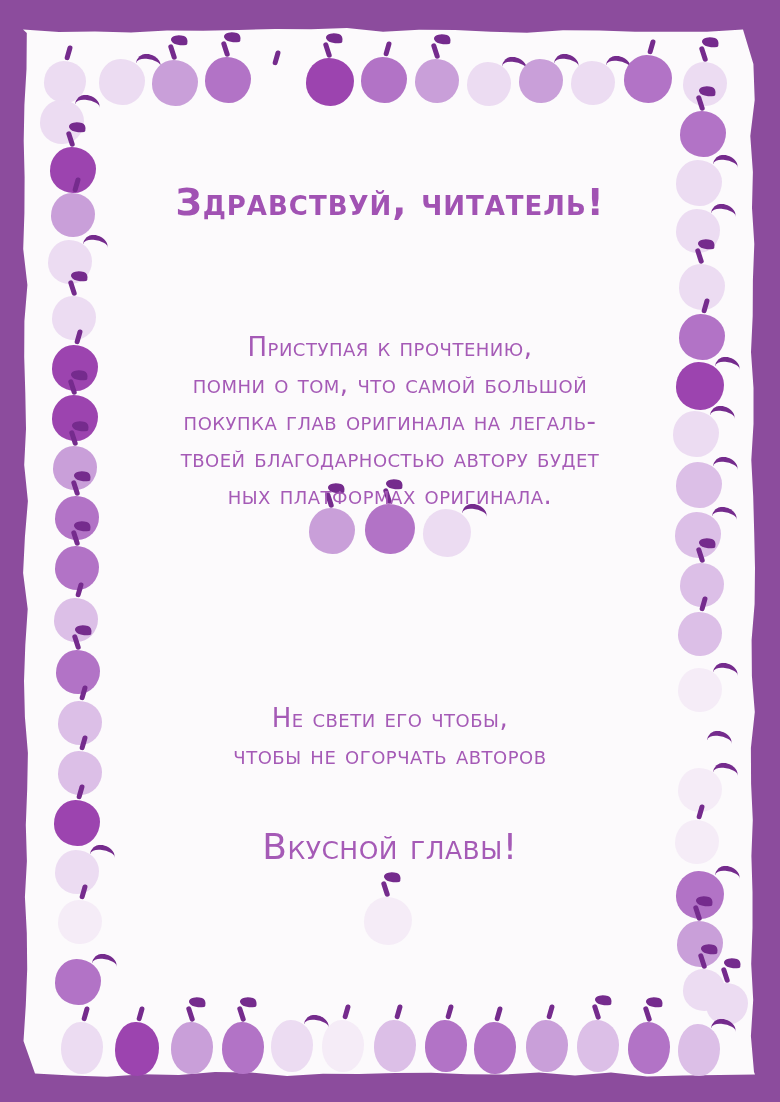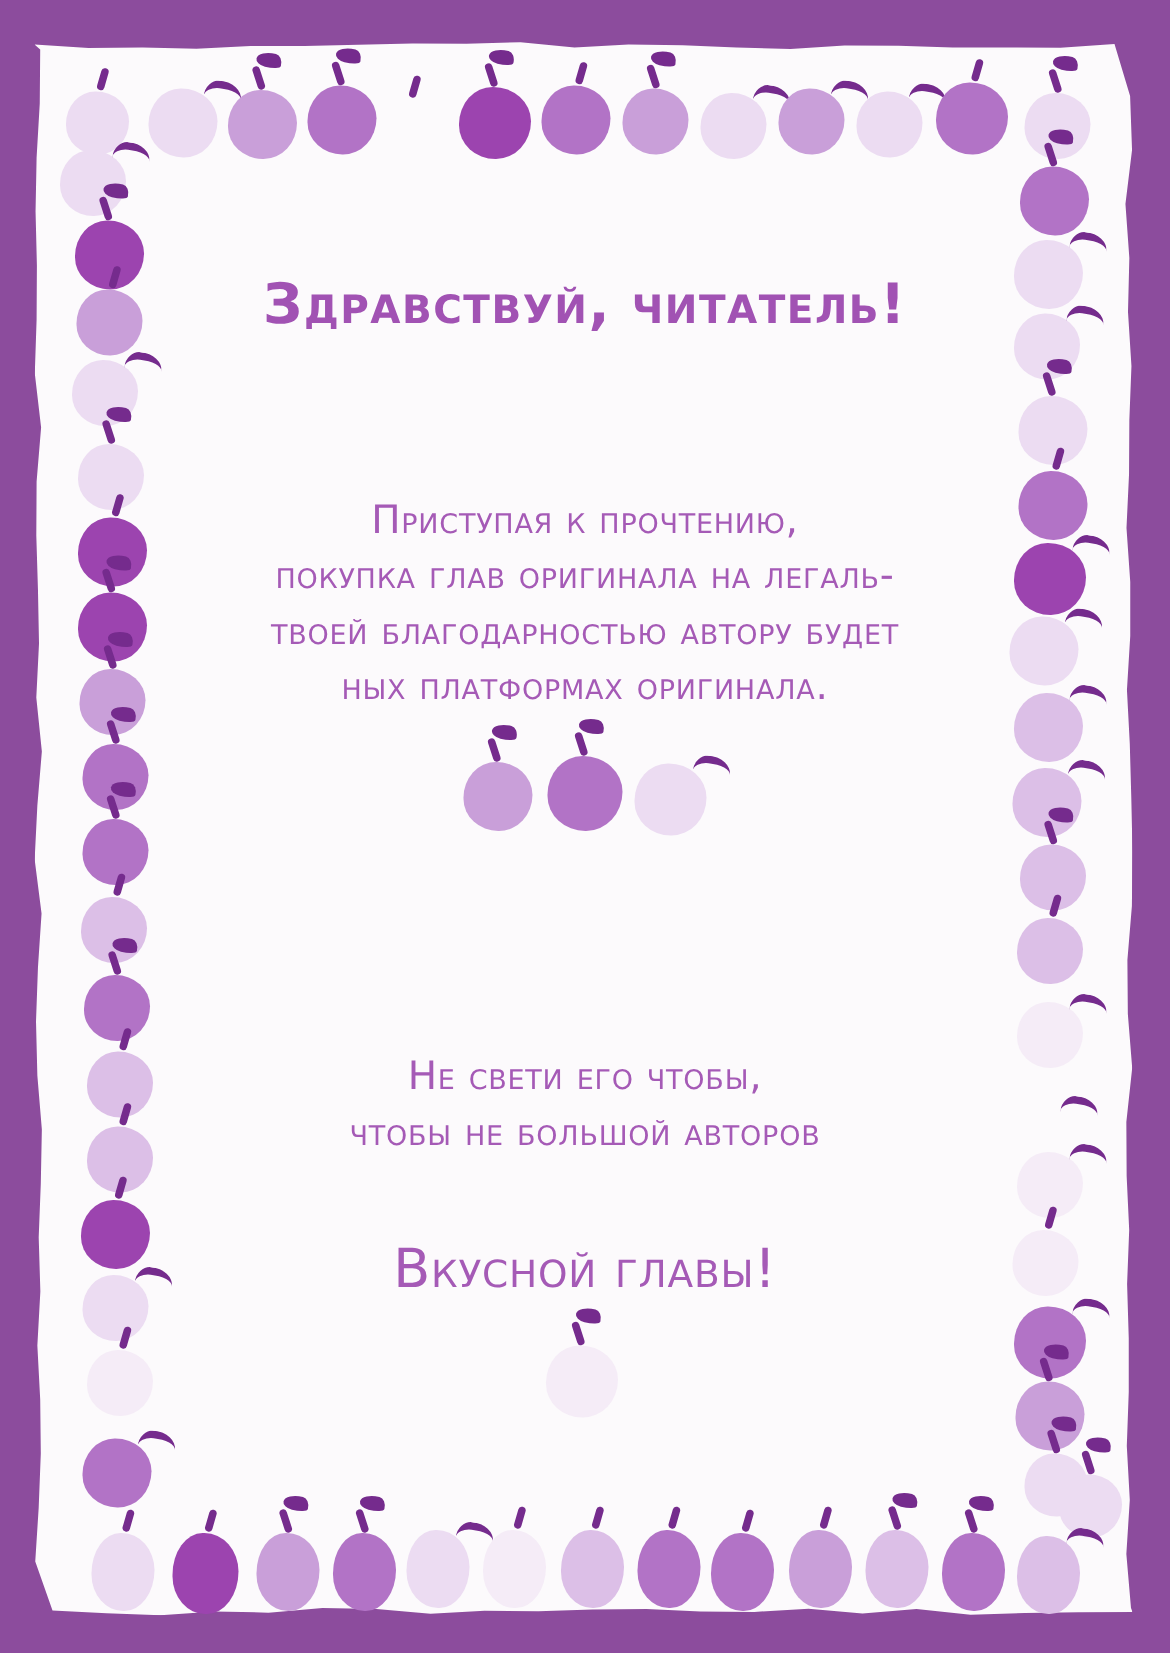--- a/index.html
+++ b/index.html
@@ -278,27 +278,28 @@
       </div>
       <div class="berry" style="width: 48px; height: 48px; left: 364px; top: 897px; background: rgb(245, 236, 247);">
         <span class="stem-leaf"></span>
       </div>
     </div>
 
   <h1>Здравствуй, читатель!</h1>
 
   <div class="para" id="p1">
     <div>Приступая к прочтению,</div>
+    <div>помни о том, что самой большой</div>
     <div>покупка глав оригинала на легаль-</div>
     <div>твоей благодарностью автору будет</div>
     <div>ных платформах оригинала.</div>
   </div>
 
 
   <div class="para" id="p3">
     <div>Не свети его чтобы,</div>
-    <div>чтобы не большой авторов</div>
+    <div>чтобы не огорчать авторов</div>
   </div>
 
   <div class="para" id="p4">
     <div>Вкусной главы!</div>
   </div>
 </div>
 
 </body></html>

